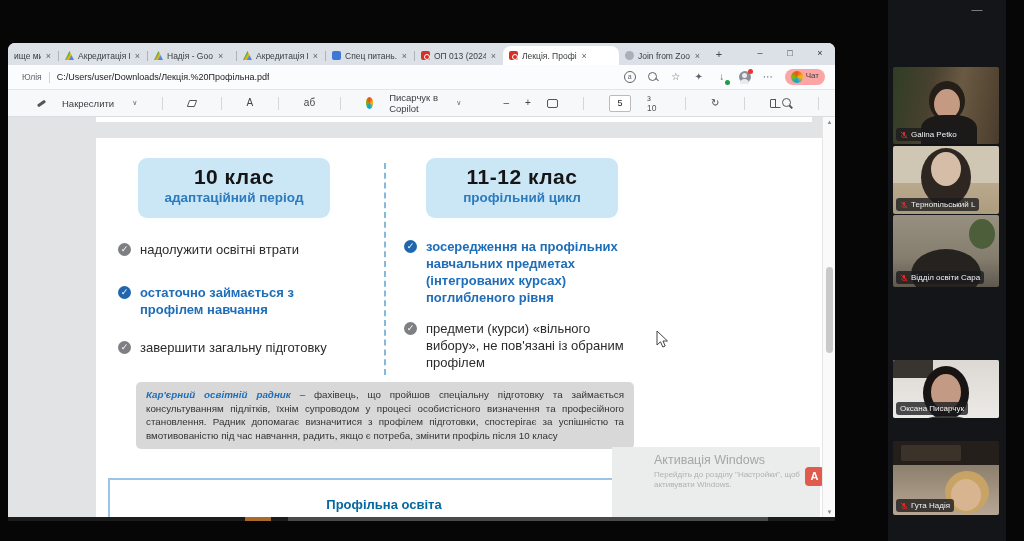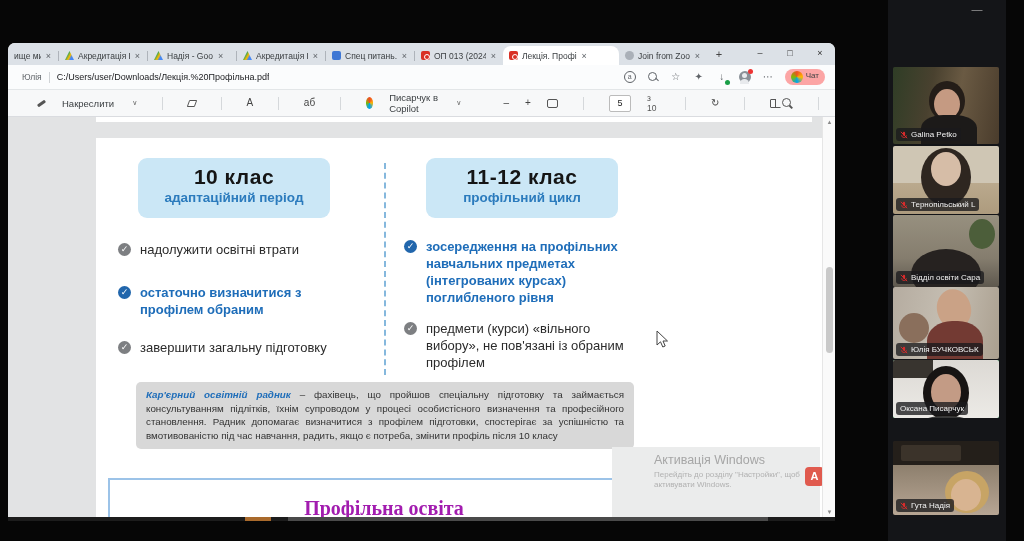--- a/index.html
+++ b/index.html
@@ -123,21 +123,21 @@
          line-height:13px; text-align:center; margin-top:2px; }
   .chk.gray { background:#7d7f82; }
   .chk.blue { background:#2166ac; }
   .btxt { font-size:13px; line-height:17px; color:#2b2b2b; }
   .btxt.blue { color:#1e6db9; font-weight:bold; }
   .note { position:absolute; left:40px; top:244px; width:498px; background:#d8d8d8; border-radius:5px;
           padding:6px 10px 7px 10px; font-size:9.8px; line-height:1.38; color:#333; text-align:justify; }
   .note-lead { color:#1e6db9; font-weight:bold; font-style:italic; }
   .footer-box { position:absolute; left:12px; top:340px; width:552px; height:70px; background:#fff;
           border:2px solid #9cc3e8; }
-  .footer-title { margin-top:17px; text-align:center; font-size:20px; font-weight:bold; color:#a21caf;font-family:Liberation Serif, serif; }
+  .footer-title { margin-top:17px; text-align:center; font-size:13px; font-weight:bold; color:#0369a1; }
 
   .tint { position:absolute; left:604px; top:330px; width:208px; height:70px; background:#ebecec; }
   .watermark { position:absolute; left:612px; top:336px; color:#a6a6a6;margin-left:34px; }
   .wm1 { font-size:12.5px; }
   .wm2 { font-size:8px; line-height:10px; color:#b1b1b1; margin-top:3px; }
   .acrobat { position:absolute; left:797px; top:350px; width:19px; height:19px; background:#e05a4e;
              border-radius:4px; color:#fff; font-weight:bold; font-size:11px; text-align:center; line-height:19px; }
 
   .cursor { position:absolute; left:656px; top:330px; width:13px; height:19px; }
 
@@ -192,35 +192,20 @@
     <div class="name-tag">
       <svg class="mic-muted" viewBox="0 0 10 10">
           <rect x="3.6" y="1" width="2.8" height="5" rx="1.4" fill="#d92b2b"></rect>
           <path d="M2 5.2a3 3 0 0 0 6 0" stroke="#d92b2b" stroke-width="1" fill="none"></path>
           <line x1="1" y1="1" x2="9" y2="9" stroke="#d92b2b" stroke-width="1.2"></line>
         </svg>
       <span>Тернопільський L</span>
     </div>
   </div>
 
-  <div class="tile" style="top:287px;height:72px;">
-    <div class="scene" style="background:linear-gradient(100deg,#b5aca0 0%,#c5beb2 50%,#aa9f8f 100%);">
-      <div class="blob" style="left:6px;top:26px;width:30px;height:30px;background:#8a6f5c;"></div>
-      <div class="blob" style="left:44px;top:2px;width:34px;height:40px;background:#caa286;transform:rotate(-14deg);"></div>
-      <div class="blob" style="left:34px;top:34px;width:56px;height:44px;background:#733a33;border-radius:45% 45% 0 0;"></div>
-    </div>
-    <div class="name-tag">
-      <svg class="mic-muted" viewBox="0 0 10 10">
-          <rect x="3.6" y="1" width="2.8" height="5" rx="1.4" fill="#d92b2b"></rect>
-          <path d="M2 5.2a3 3 0 0 0 6 0" stroke="#d92b2b" stroke-width="1" fill="none"></path>
-          <line x1="1" y1="1" x2="9" y2="9" stroke="#d92b2b" stroke-width="1.2"></line>
-        </svg>
-      <span>Юлія БУЧКОВСЬК</span>
-    </div>
-  </div>
 
   <div class="tile speaking" style="top:360px;height:58px;">
     <div class="scene" style="background:linear-gradient(#dcd9d4 0%,#eceae6 100%);">
       <div class="blob" style="left:-6px;top:-4px;width:46px;height:22px;background:#38342f;border-radius:0;"></div>
       <div class="blob" style="left:30px;top:6px;width:46px;height:54px;background:#171413;"></div>
       <div class="blob" style="left:38px;top:14px;width:30px;height:36px;background:#c39b85;"></div>
       <div class="blob" style="left:22px;top:56px;width:62px;height:30px;background:#3a3a3a;border-radius:45% 45% 0 0;"></div>
     </div>
     <div class="name-tag">
       <span>Оксана Писарчук</span>
@@ -379,21 +364,21 @@
           <div class="hdr-sub">профільний цикл</div>
         </div>
         <div class="dashline"></div>
 
         <div class="bullet" style="left:22px;top:103px;width:262px;">
           <span class="chk gray">✓</span>
           <span class="btxt">надолужити освітні втрати</span>
         </div>
         <div class="bullet" style="left:22px;top:146px;width:200px;">
           <span class="chk blue">✓</span>
-          <span class="btxt blue">остаточно визначитися з профілем обраним</span>
+          <span class="btxt blue">остаточно займається з профілем навчання</span>
         </div>
         <div class="bullet" style="left:22px;top:201px;width:262px;">
           <span class="chk gray">✓</span>
           <span class="btxt">завершити загальну підготовку</span>
         </div>
 
         <div class="bullet" style="left:308px;top:100px;width:240px;">
           <span class="chk blue">✓</span>
           <span class="btxt blue">зосередження на профільних навчальних предметах (інтегрованих курсах) поглибленого рівня</span>
         </div>

